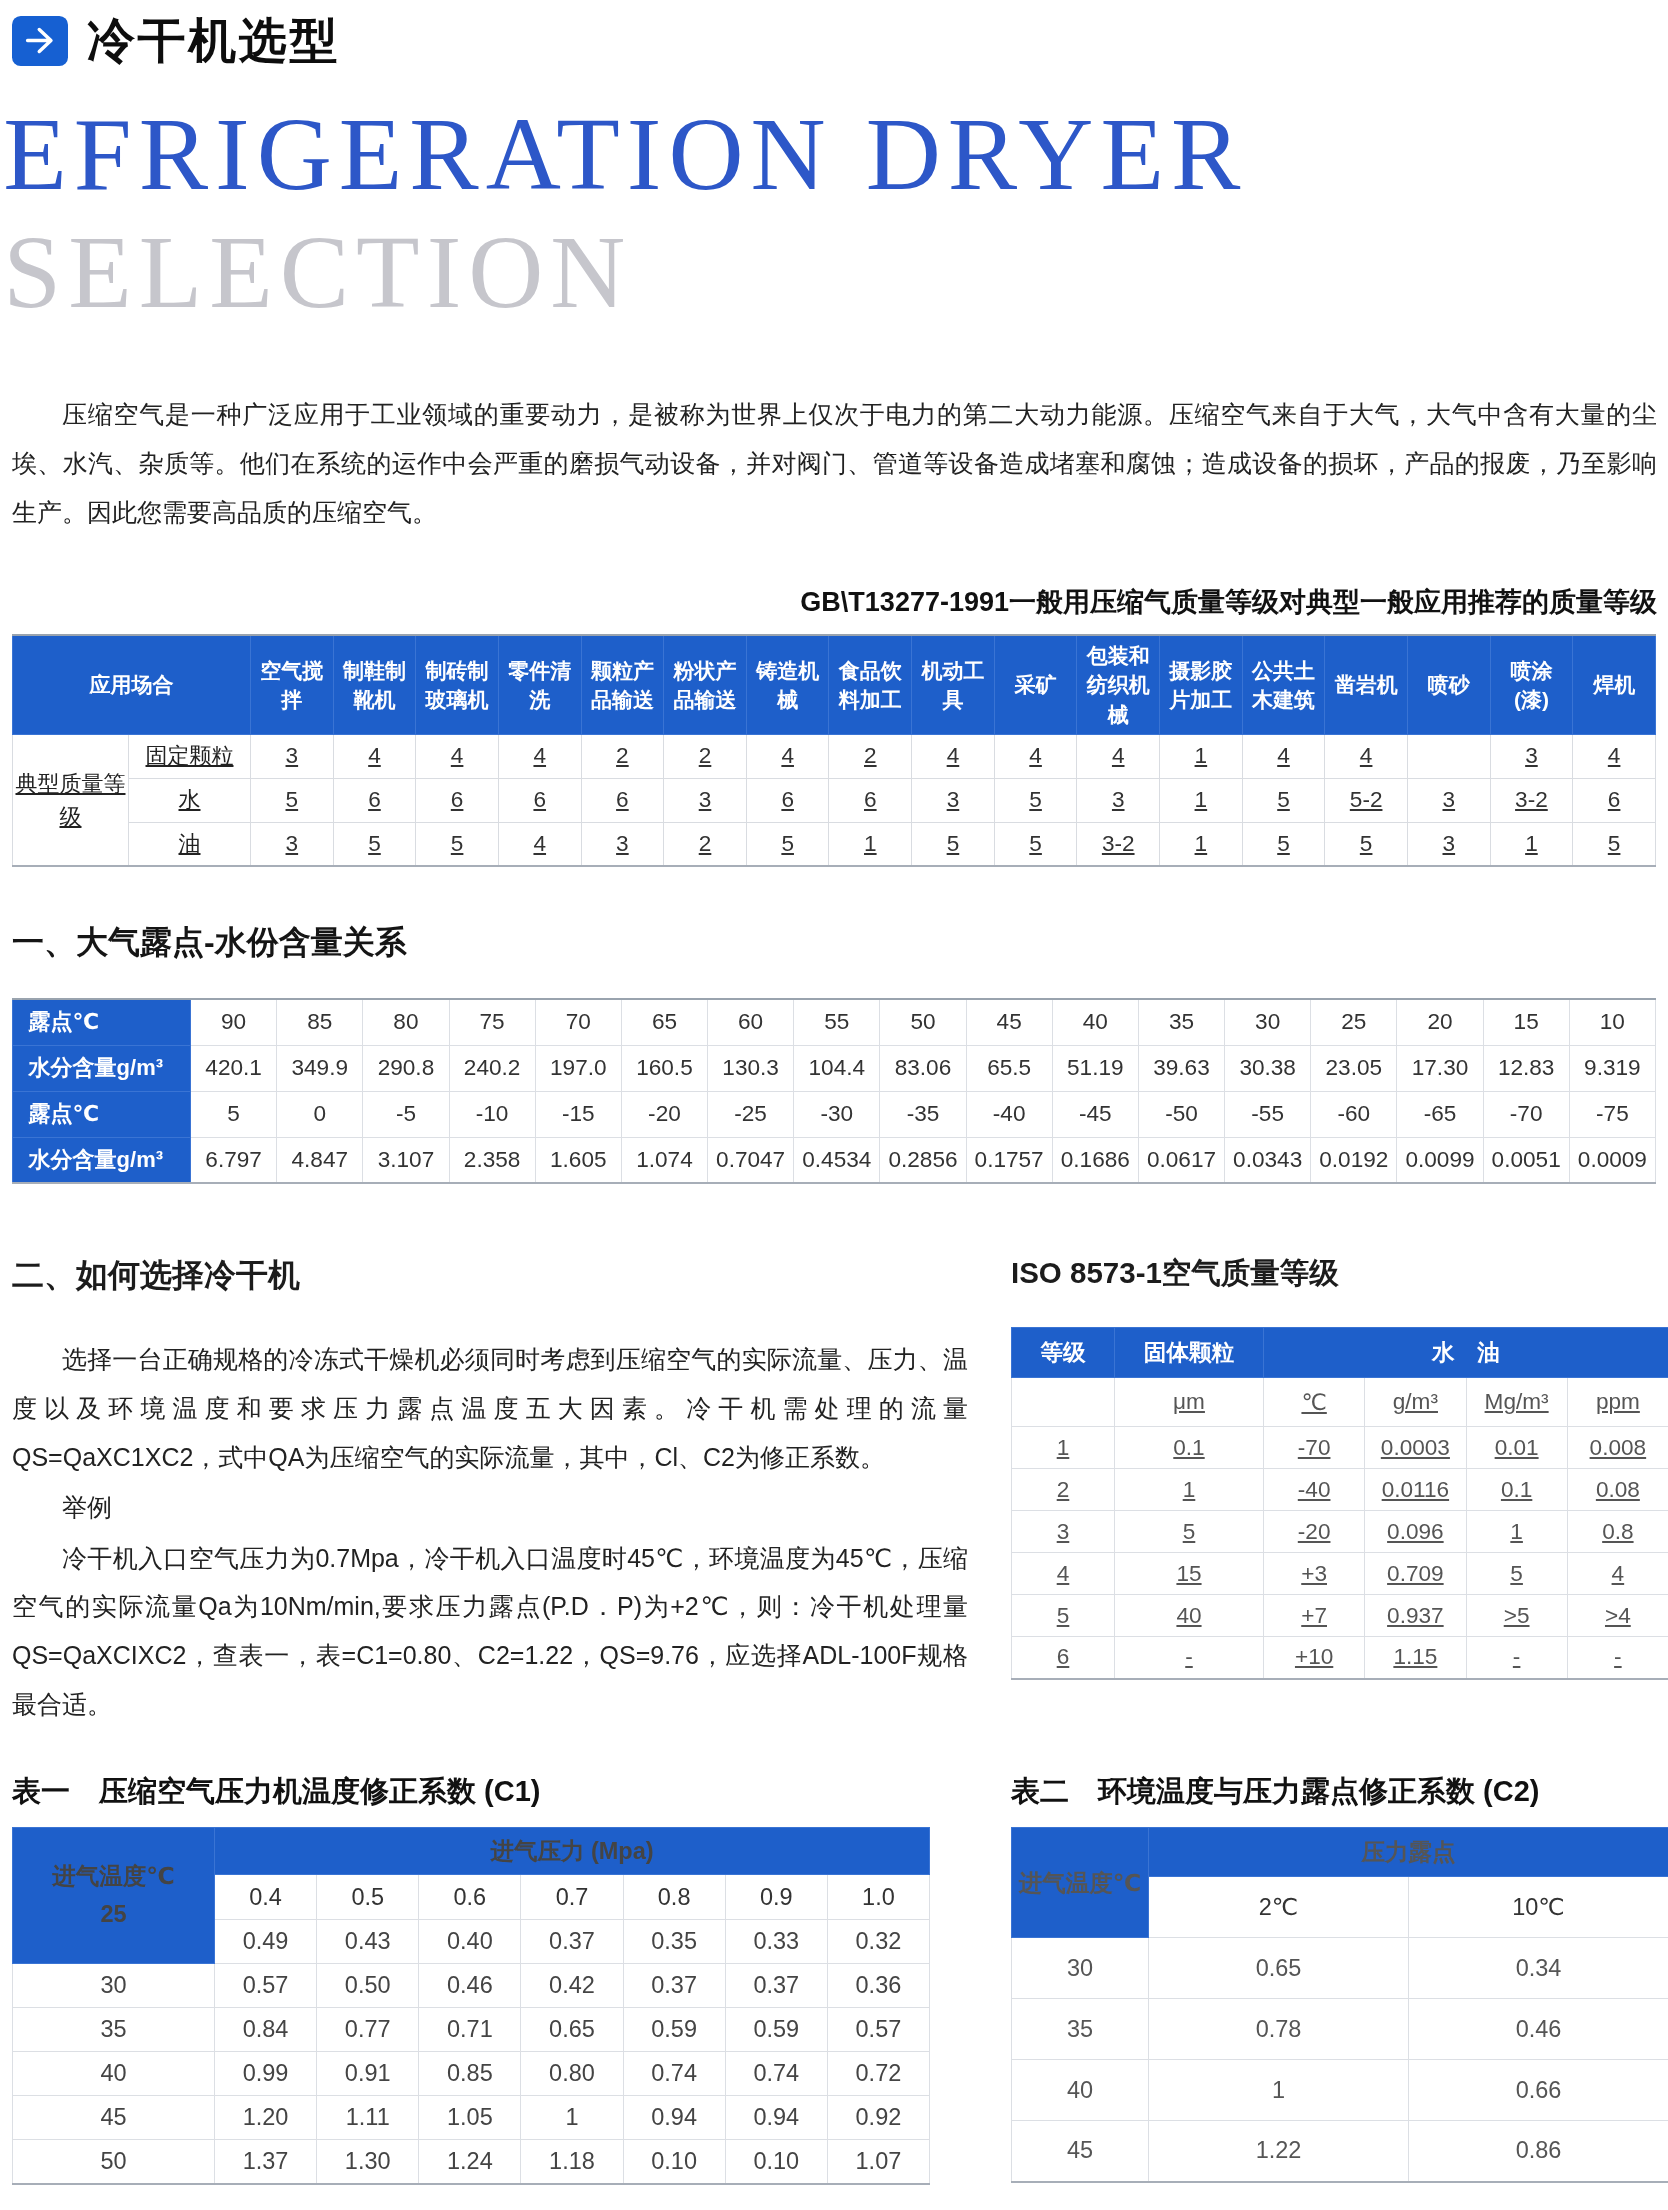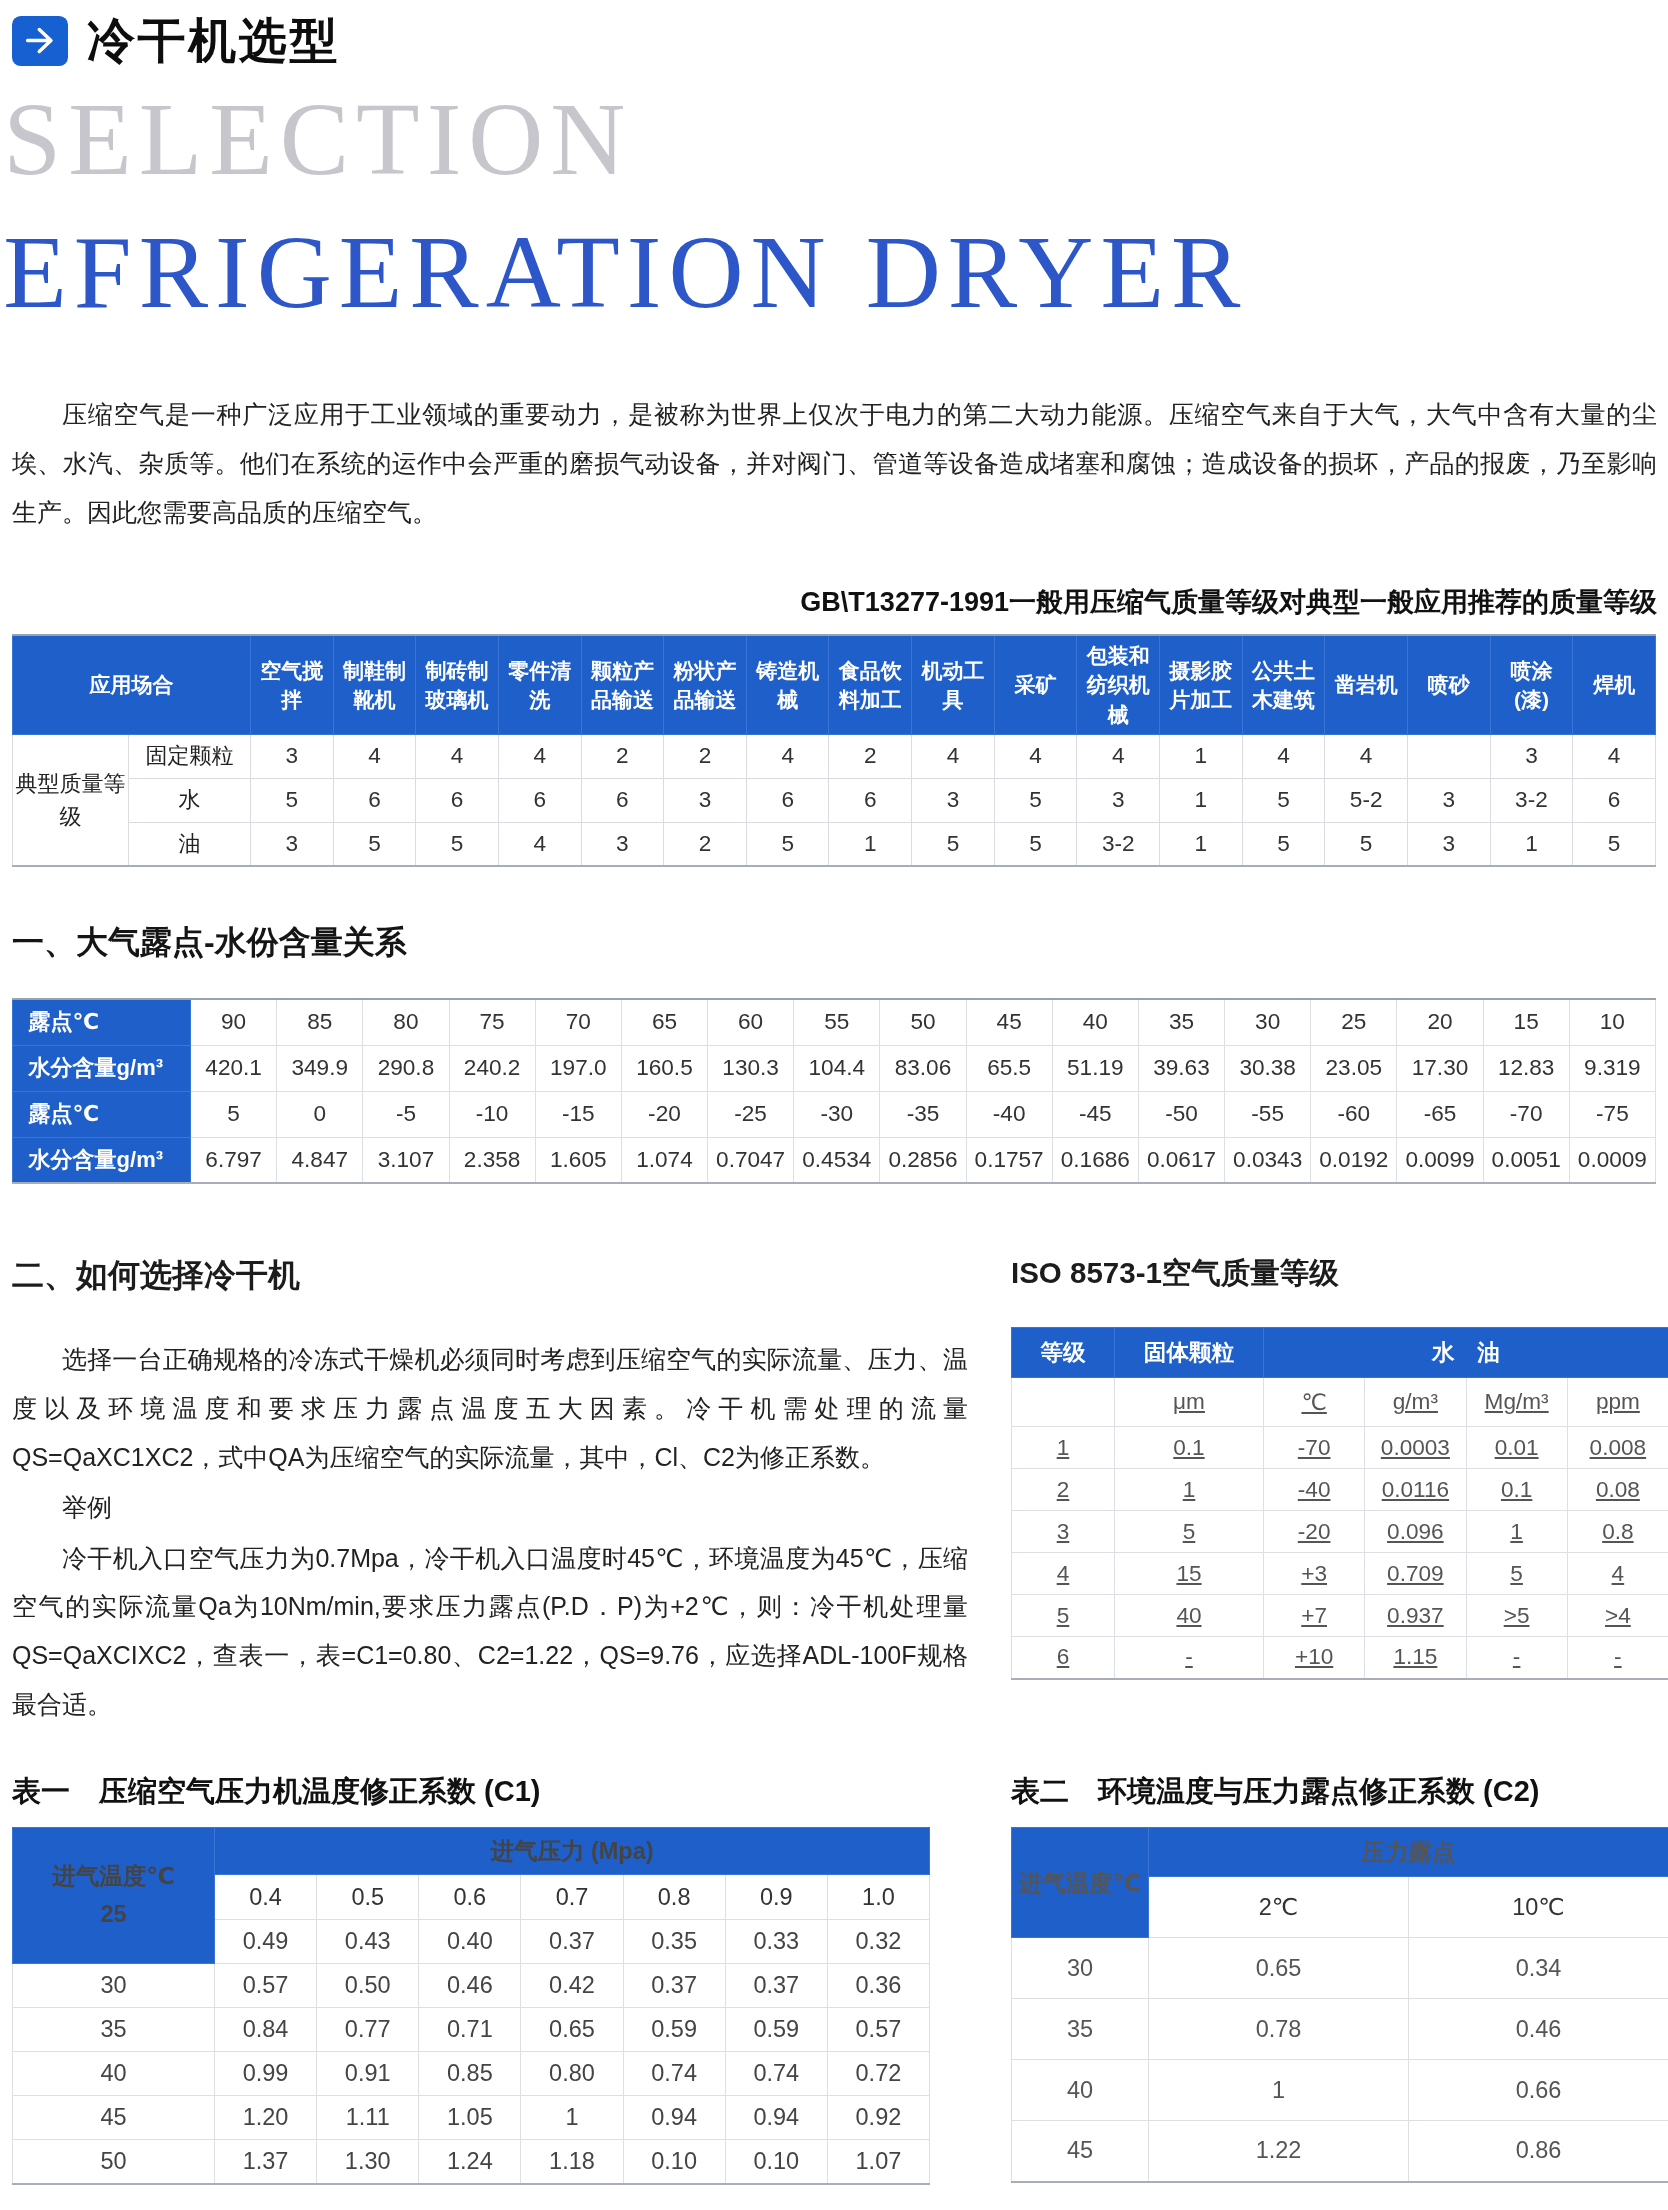--- a/index.html
+++ b/index.html
@@ -46,21 +46,21 @@
     border-top:2.6px solid #99a3ae; border-bottom:2.6px solid #a7aeb8;
   }
   .gb-table th, .gb-table td { border:0.9px solid #d9dce1; text-align:center; }
   .gb-table thead tr { height:99px; }
   .gb-table thead th, .gb-table thead td {
     background:var(--accent,#1e5fca); color:#fff; font-weight:700;
     font-size:21px; line-height:1.4; border-color:#3a74d4;
     padding:0 3.5px;
   }
   .gb-table tbody tr { height:44px; }
-  .gb-table tbody td { font-size:22.6px; color:#333; }
+  .gb-table tbody td { font-size:22.6px; color:#333;text-decoration:underline; }
   .gb-table .rowgroup { font-size:22px; color:#222; font-weight:400; line-height:1.5; }
   .gb-table .sublabel { font-size:22px; color:#222; }
 
   
   .sec-heading { margin-top:54px; font-size:32px; font-weight:700; color:#151515; }
 
   
   .dew-table {
     margin-top:33px; width:1644px;
     border-top:2.6px solid #99a3ae; border-bottom:2.6px solid #a7aeb8;
@@ -113,22 +113,22 @@
 <div class="page">
 
   <div class="doc-header">
     <div class="arrow-badge">
       <svg viewBox="0 0 24 24" fill="none">
         <path d="M3.5 12h15.5M11.5 4.5l8 7.5-8 7.5" stroke="#ffffff" stroke-width="2.4" stroke-linecap="round" stroke-linejoin="round"></path>
       </svg>
     </div>
     <div class="title-cn">冷干机选型</div>
   </div>
+  <div class="title-en blue">EFRIGERATION DRYER</div>
   <div class="title-en gray">SELECTION</div>
-  <div class="title-en blue">EFRIGERATION DRYER</div>
 
   <p class="intro">压缩空气是一种广泛应用于工业领域的重要动力，是被称为世界上仅次于电力的第二大动力能源。压缩空气来自于大气，大气中含有大量的尘埃、水汽、杂质等。他们在系统的运作中会严重的磨损气动设备，并对阀门、管道等设备造成堵塞和腐蚀；造成设备的损坏，产品的报废，乃至影响生产。因此您需要高品质的压缩空气。</p>
 
   <div class="gb-heading">GB\T13277-1991一般用压缩气质量等级对典型一般应用推荐的质量等级</div>
   <table class="gb-table">
     <colgroup>
         <col style="width:116px">
         <col style="width:122px">
       </colgroup>
     <thead>

